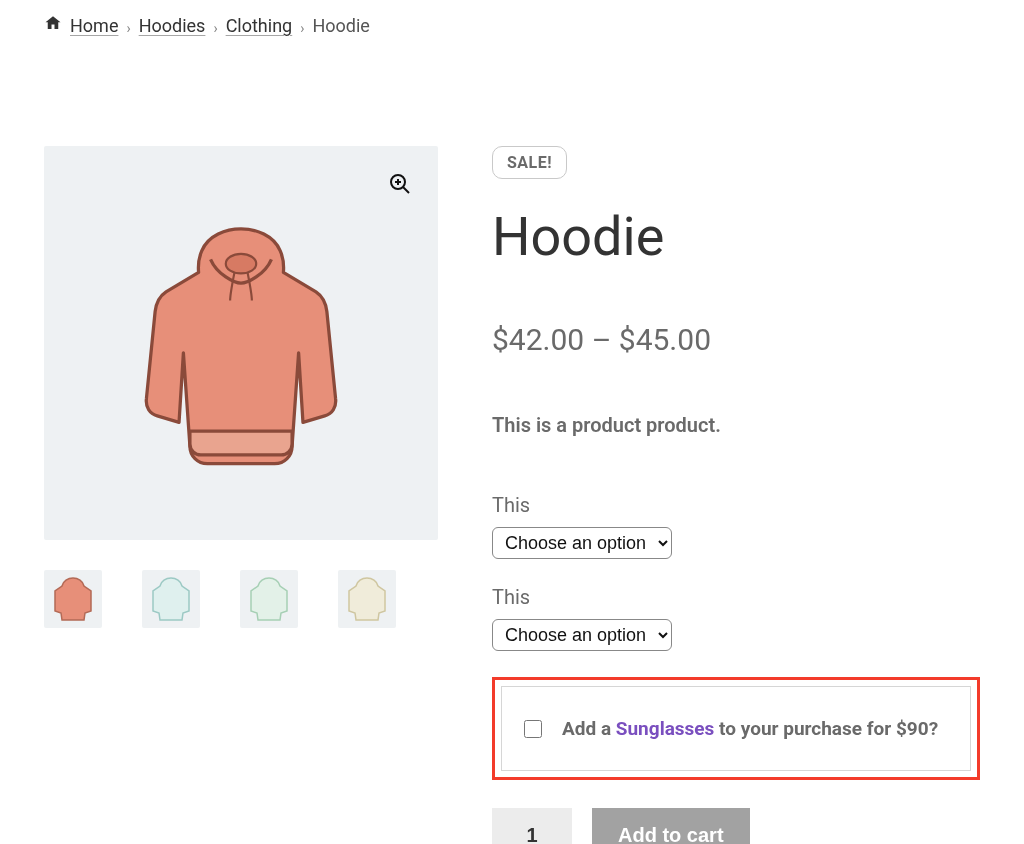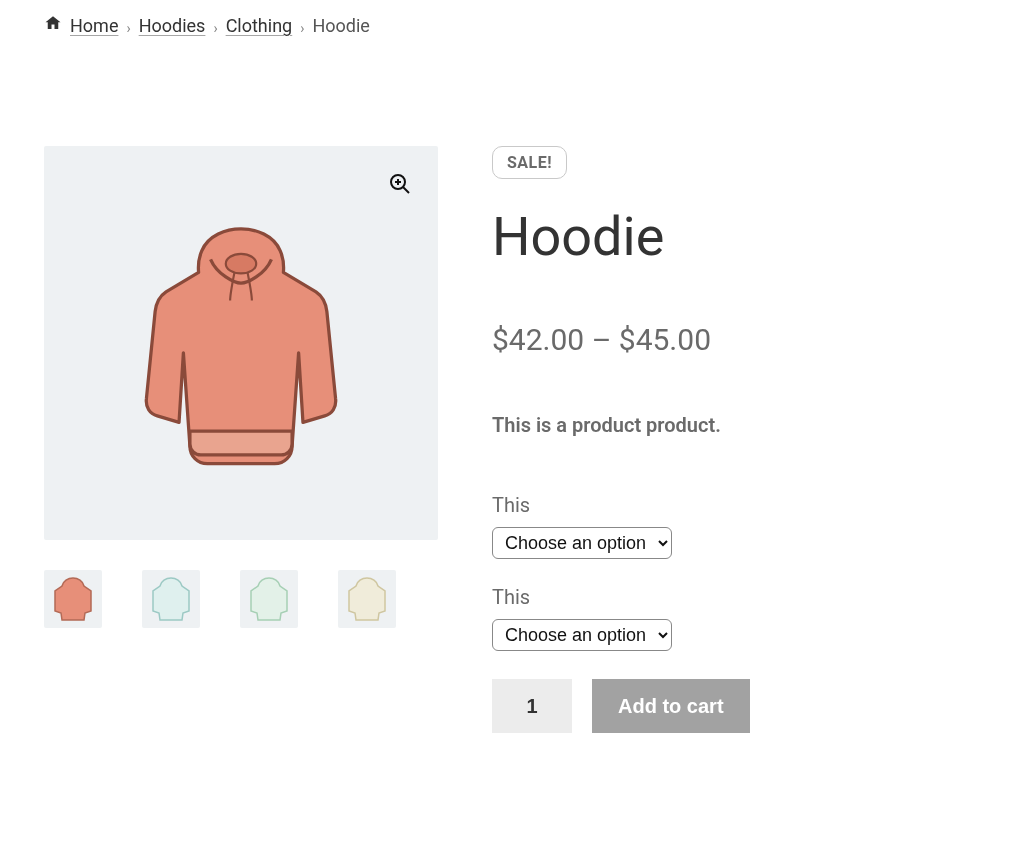--- a/index.html
+++ b/index.html
@@ -257,20 +257,28 @@
         </select>
       </div>
       <div class="var-row">
         <label class="var-label">This</label>
         <select class="var-select">
           <option>Choose an option</option>
         </select>
       </div>
     </div>
 
+    <div class="upsell-box">
+      <div class="upsell-inner">
+        <input type="checkbox" style="">
+        <span class="upsell-text">
+          <span>Add a </span><a href="#" class="product-link">Sunglasses</a><span> to your purchase for $90?</span>
+        </span>
+      </div>
+    </div>
 
     <div class="cart-row">
       <input class="qty" type="text" value="1" style="">
       <button class="add-to-cart">Add to cart</button>
     </div>
   </div>
 
 </div>
 
 </body></html>

